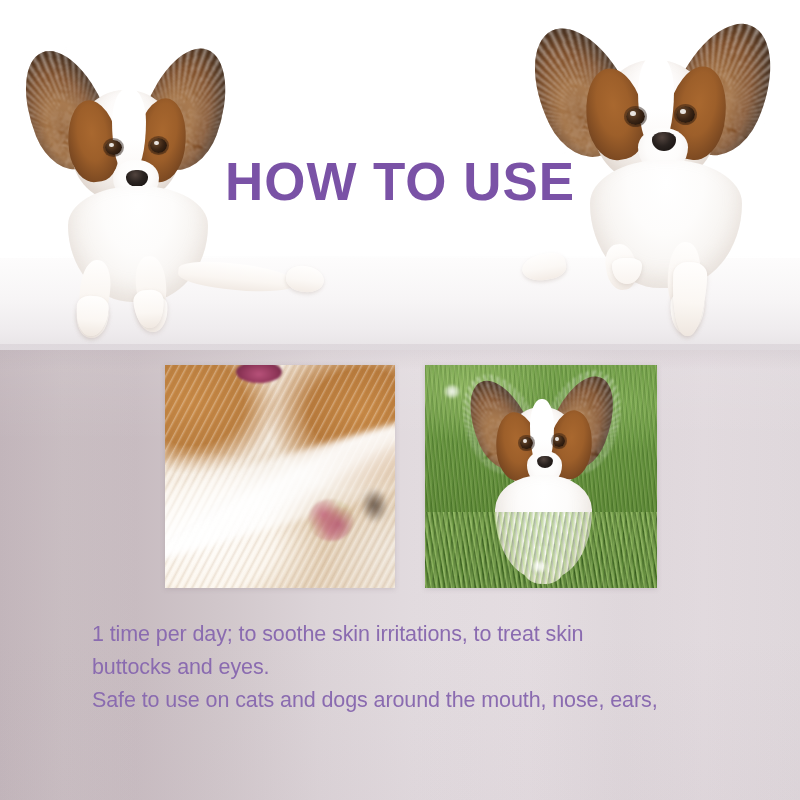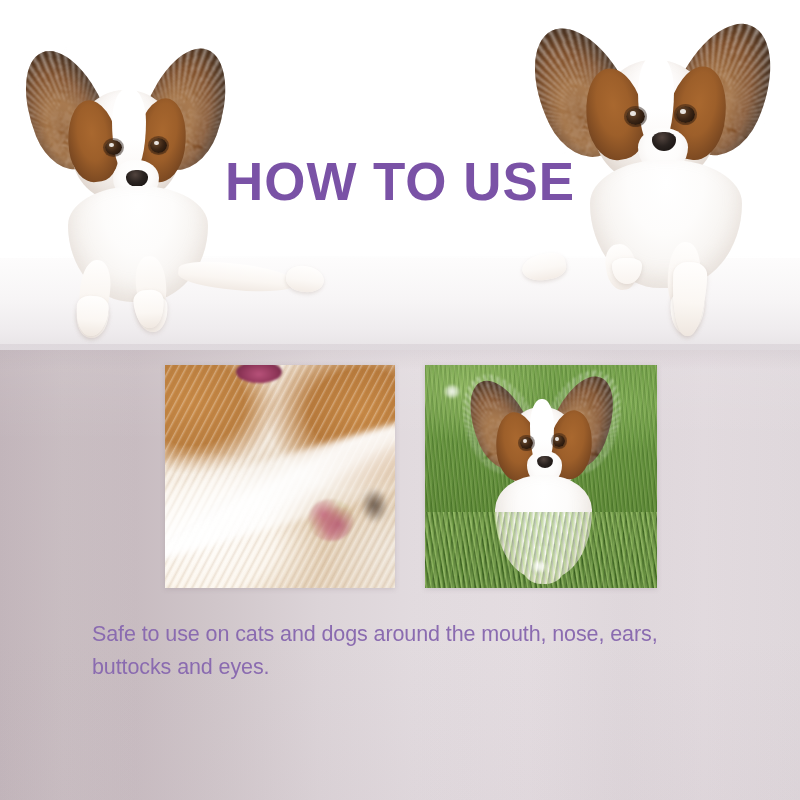--- a/index.html
+++ b/index.html
@@ -375,17 +375,18 @@
         <div class="ruff" style="left:14%; top:48%; width:72%; height:50%;"></div>
         <div class="leg" style="left:34%; top:82%; width:32%; height:18%;"></div>
       </div>
 
       <div class="grass-blades-sharp"></div>
       <div class="daisy" style="left:46%; top:88%; width:14px; height:11px;"></div>
     </div>
   </div>
 
   <div class="body-copy">
+    <p>1 time per day; to soothe skin irritations, to treat skin</p>
+    <p>buttocks and eyes.</p>
     <p>Safe to use on cats and dogs around the mouth, nose, ears,</p>
-    <p>buttocks and eyes.</p>
   </div>
 
 </div>
 
 </body></html>

